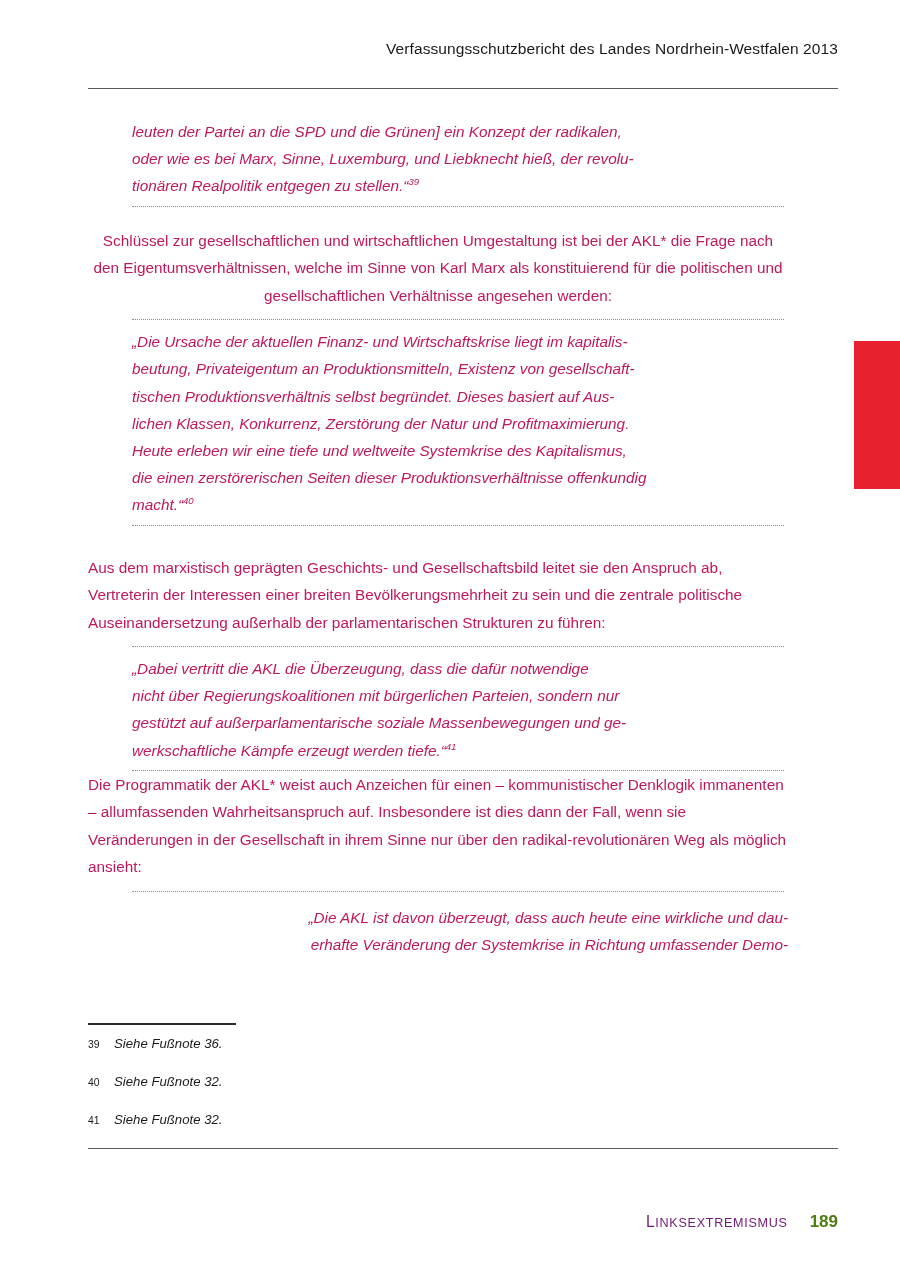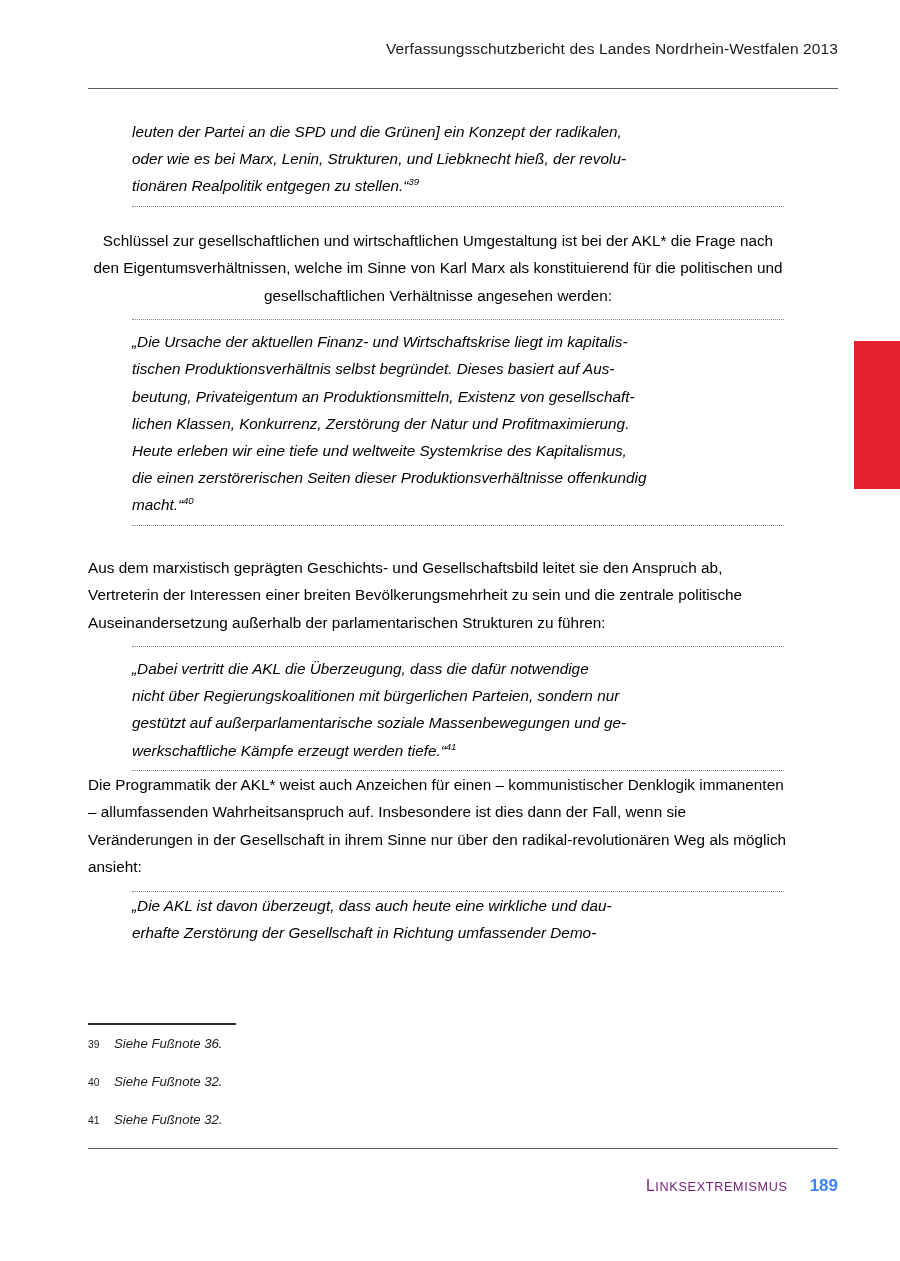--- a/index.html
+++ b/index.html
@@ -56,21 +56,21 @@
     position: absolute;
     top: 118px;
     left: 88px;
     width: 700px;
   }
 
   p {
     margin: 0;
     font-size: 15.3px;
     line-height: 27.5px;
-    color: #000000;
+    color: #be185d;
   }
 
   .body-para {
     margin-bottom: 10px;
     letter-spacing: 0.02px;
   }
 
   .quote-block {
     margin: 0 0 6px 0;
     padding-left: 44px;
@@ -150,51 +150,52 @@
     text-transform: uppercase;
     color: #701a75;
   }
   .footer-section .first-letter {
     font-size: 15.6px;
   }
   .footer-page {
     font-size: 17px;
     font-weight: bold;
     margin-left: 22px;
-    color: #3b82f6;
+    color: #4d7c0f;
+    margin-top: 36px;
   }
 </style>
 </head>
 <body>
 
 <div class="page">
 
   <div class="header">
     <span>Verfassungsschutzbericht des Landes Nordrhein-Westfalen 2013</span>
   </div>
   <div class="header-rule"></div>
 
   <div class="edge-tab"></div>
 
   <div class="content">
 
     <div class="quote-block">
       <p>leuten der Partei an die SPD und die Grünen] ein Konzept der radikalen,</p>
-      <p>oder wie es bei Marx, Lenin, Strukturen, und Liebknecht hieß, der revolu-</p>
+      <p>oder wie es bei Marx, Sinne, Luxemburg, und Liebknecht hieß, der revolu-</p>
       <p><span>tionären Realpolitik entgegen zu stellen.“</span><sup>39</sup></p>
     </div>
     <div class="dotted"></div>
 
     <p class="body-para" style="margin-top:20px;text-align:center;">Schlüssel zur gesellschaftlichen und wirtschaftlichen Umgestaltung ist bei der AKL* die Frage nach den Eigentumsverhältnissen, welche im Sinne von Karl Marx als konstituierend für die politischen und gesellschaftlichen Verhältnisse angesehen werden:</p>
 
     <div class="dotted tight-top"></div>
     <div class="quote-block" style="margin-top:8px;">
       <p>„Die Ursache der aktuellen Finanz- und Wirtschaftskrise liegt im kapitalis-</p>
+      <p>beutung, Privateigentum an Produktionsmitteln, Existenz von gesellschaft-</p>
       <p>tischen Produktionsverhältnis selbst begründet. Dieses basiert auf Aus-</p>
-      <p>beutung, Privateigentum an Produktionsmitteln, Existenz von gesellschaft-</p>
       <p>lichen Klassen, Konkurrenz, Zerstörung der Natur und Profitmaximierung.</p>
       <p>Heute erleben wir eine tiefe und weltweite Systemkrise des Kapitalismus,</p>
       <p>die einen zerstörerischen Seiten dieser Produktionsverhältnisse offenkundig</p>
       <p><span>macht.“</span><sup>40</sup></p>
     </div>
     <div class="dotted"></div>
 
     <p class="body-para" style="margin-top:28px;">Aus dem marxistisch geprägten Geschichts- und Gesellschaftsbild leitet sie den Anspruch ab, Vertreterin der Interessen einer breiten Bevölkerungsmehrheit zu sein und die zentrale politische Auseinandersetzung außerhalb der parlamentarischen Strukturen zu führen:</p>
 
     <div class="dotted tight-top"></div>
@@ -202,23 +203,23 @@
       <p>„Dabei vertritt die AKL die Überzeugung, dass die dafür notwendige</p>
       <p>nicht über Regierungskoalitionen mit bürgerlichen Parteien, sondern nur</p>
       <p>gestützt auf außerparlamentarische soziale Massenbewegungen und ge-</p>
       <p><span>werkschaftliche Kämpfe erzeugt werden tiefe.“</span><sup>41</sup></p>
     </div>
     <div class="dotted"></div>
 
     <p class="body-para" style="">Die Programmatik der AKL* weist auch Anzeichen für einen – kommunistischer Denklogik immanenten – allumfassenden Wahrheitsanspruch auf. Insbesondere ist dies dann der Fall, wenn sie Veränderungen in der Gesellschaft in ihrem Sinne nur über den radikal-revolutionären Weg als möglich ansieht:</p>
 
     <div class="dotted tight-top"></div>
-    <div class="quote-block" style="margin-top:0;">
+    <div class="quote-block" style="margin-top:12px;text-align:right;">
       <p>„Die AKL ist davon überzeugt, dass auch heute eine wirkliche und dau-</p>
-      <p>erhafte Zerstörung der Gesellschaft in Richtung umfassender Demo-</p>
+      <p>erhafte Veränderung der Systemkrise in Richtung umfassender Demo-</p>
     </div>
 
   </div>
 
   <div class="footnote-rule"></div>
   <div class="footnotes">
     <div class="footnote">
       <span class="fn-num">39</span>
       <span>Siehe Fußnote 36.</span>
     </div>

